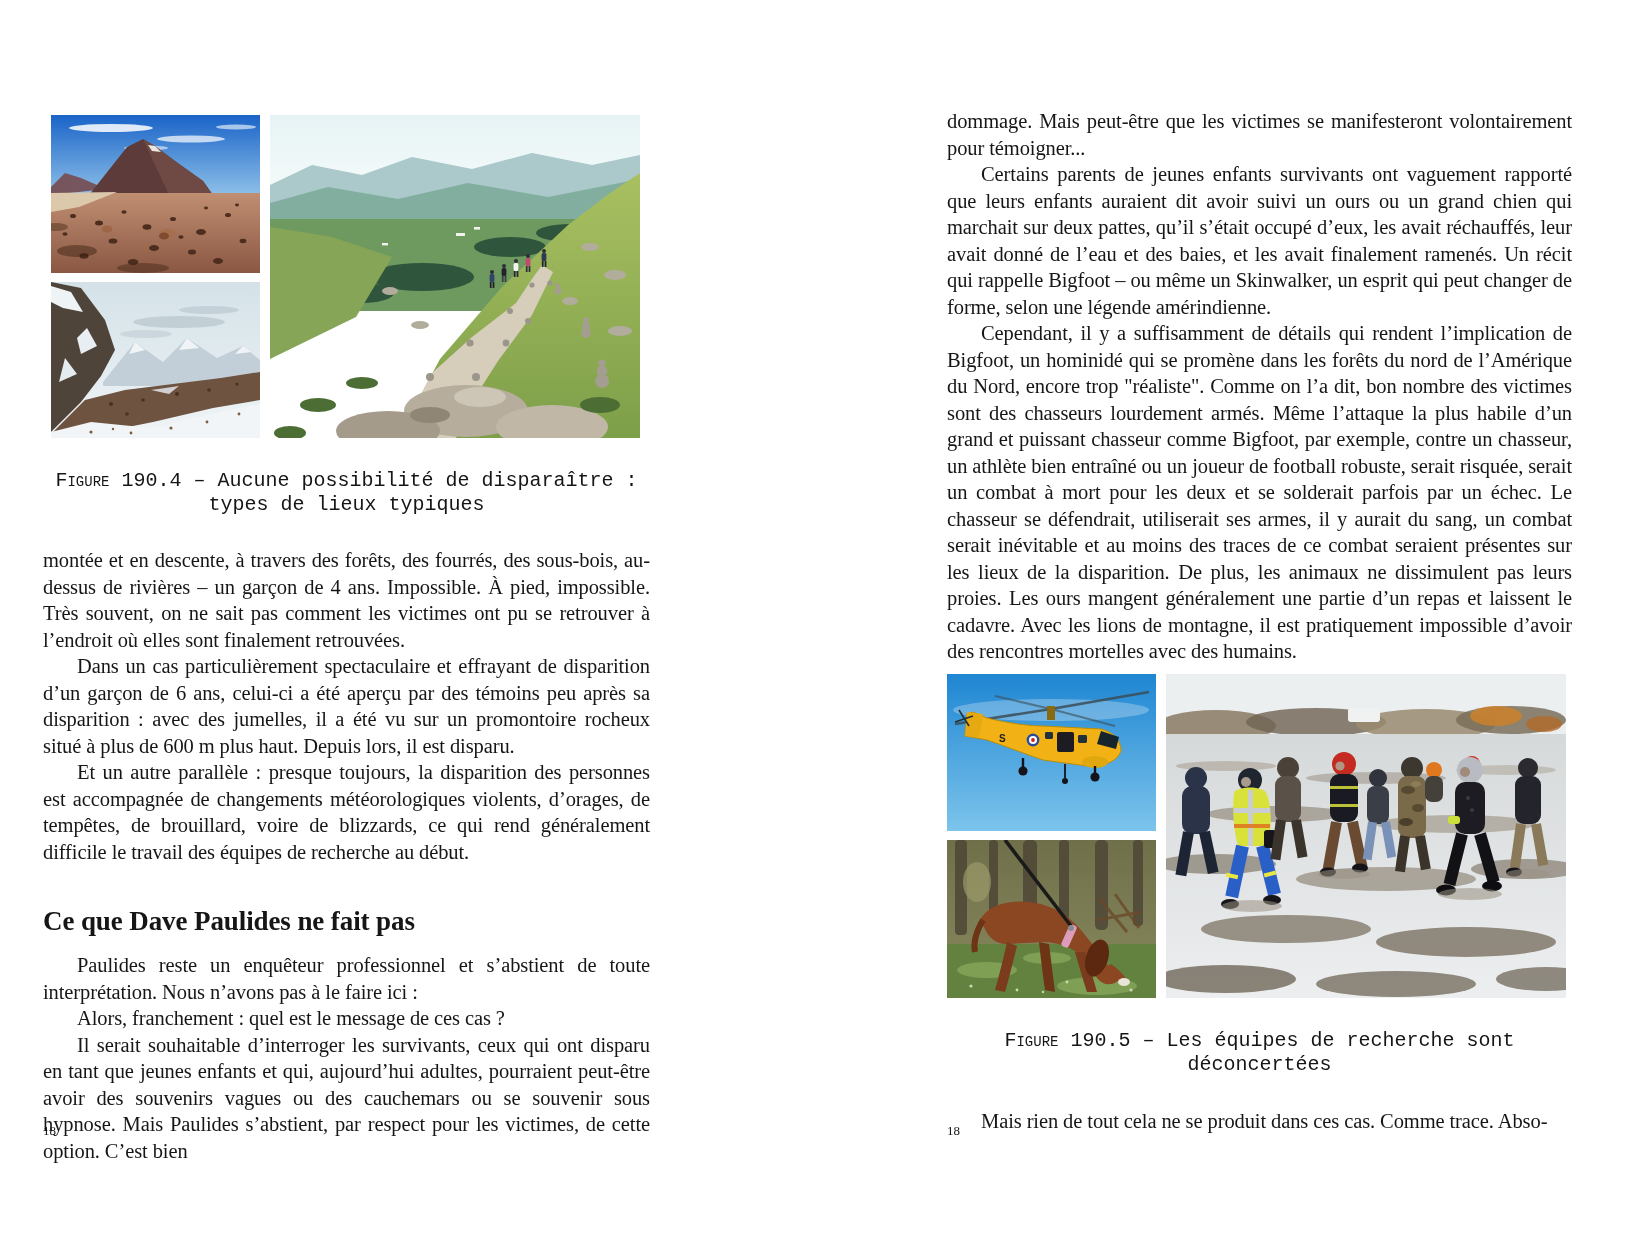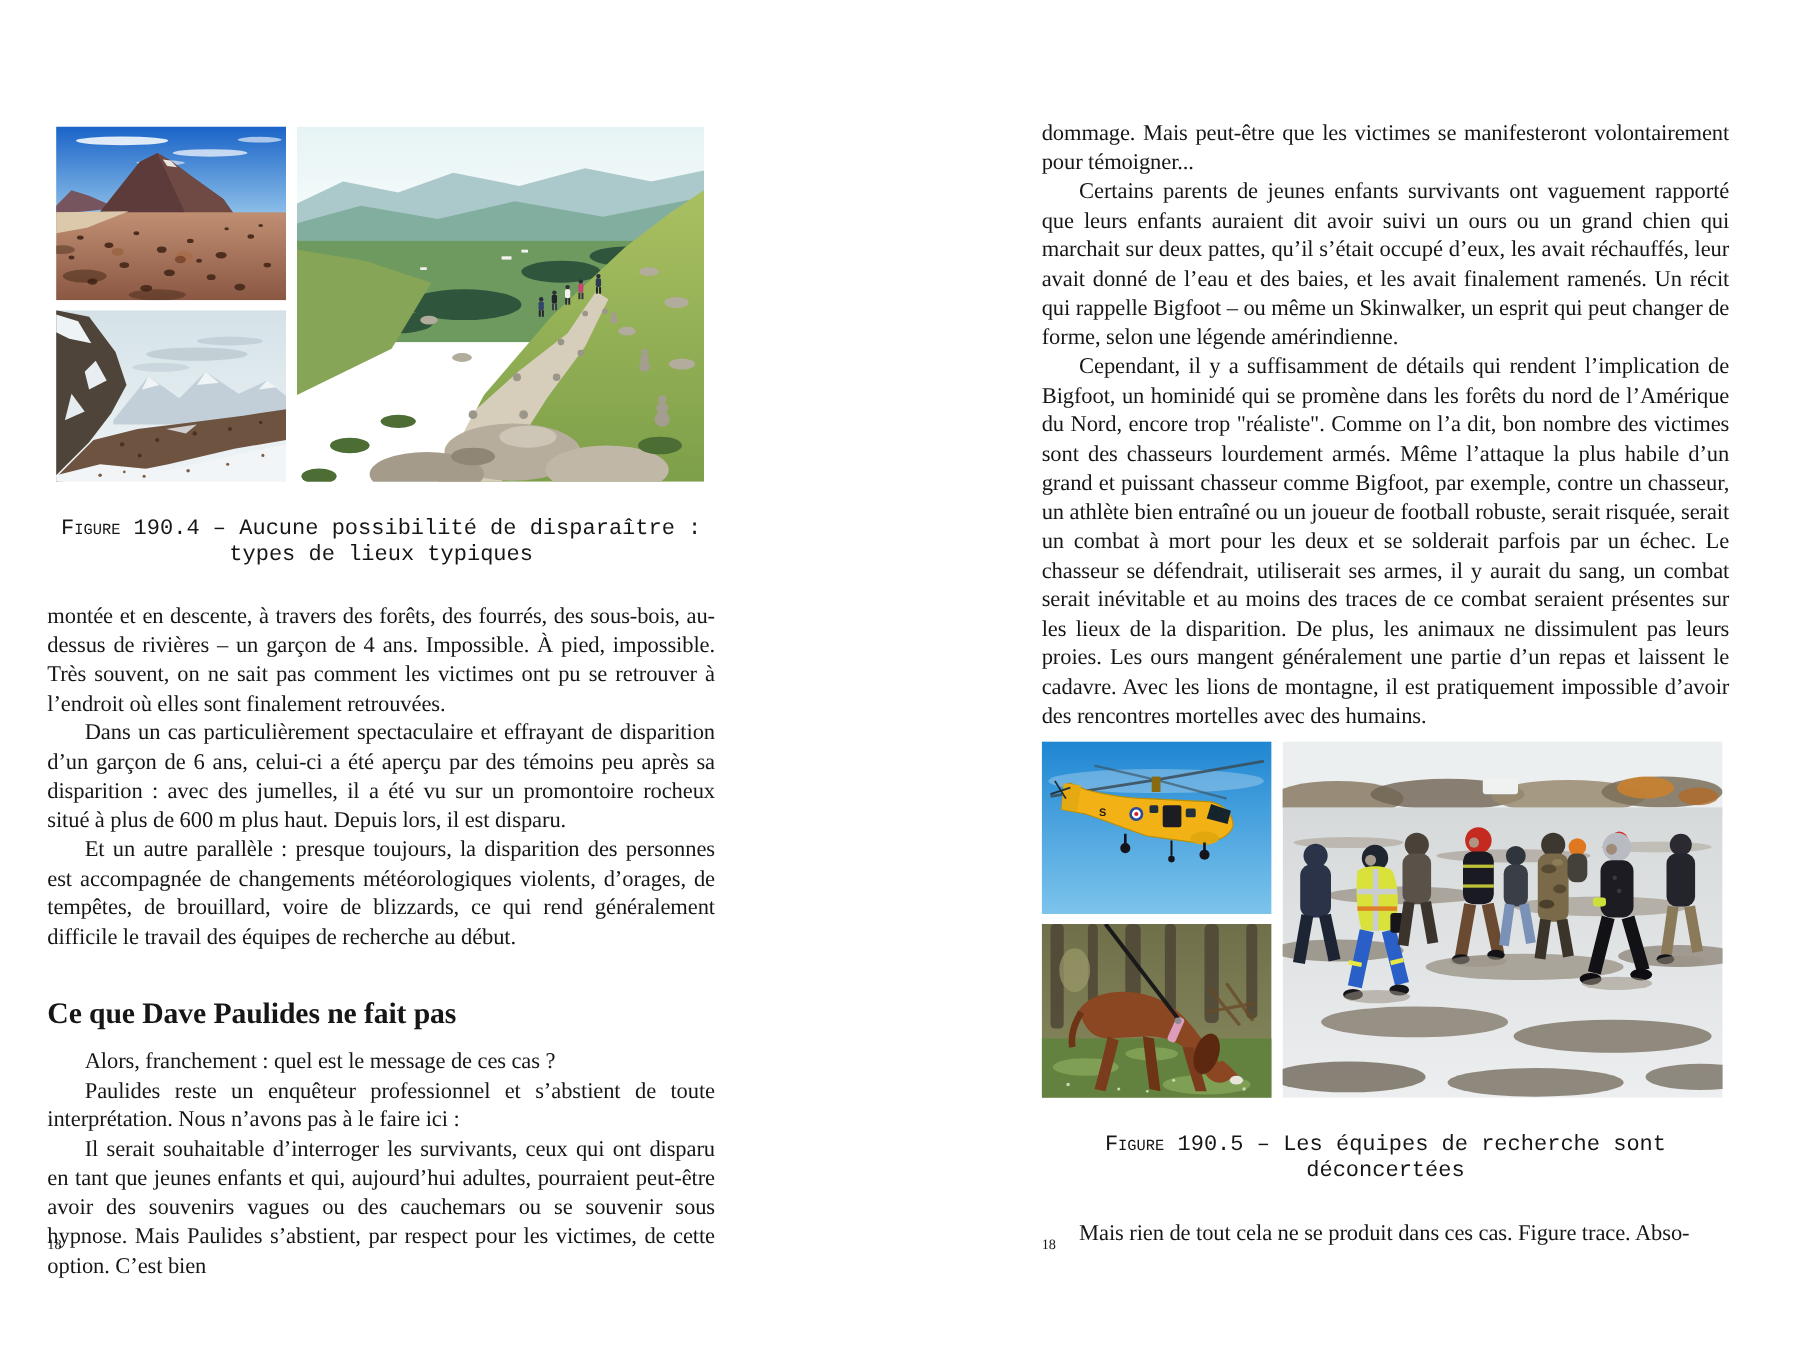--- a/index.html
+++ b/index.html
@@ -261,22 +261,22 @@
     <div class="caption">
       <span class="sc">Figure 190.4</span><span> – Aucune possibilité de disparaître : types de lieux typiques</span>
     </div>
 
     <p class="body p1-left">montée et en descente, à travers des forêts, des fourrés, des sous-bois, au-dessus de rivières – un garçon de 4 ans. Impossible. À pied, impossible. Très souvent, on ne sait pas comment les victimes ont pu se retrouver à l’endroit où elles sont finalement retrouvées.</p>
     <p class="body indent">Dans un cas particulièrement spectaculaire et effrayant de disparition d’un garçon de 6 ans, celui-ci a été aperçu par des témoins peu après sa disparition : avec des jumelles, il a été vu sur un promontoire rocheux situé à plus de 600 m plus haut. Depuis lors, il est disparu.</p>
     <p class="body indent">Et un autre parallèle : presque toujours, la disparition des personnes est accompagnée de changements météorologiques violents, d’orages, de tempêtes, de brouillard, voire de blizzards, ce qui rend généralement difficile le travail des équipes de recherche au début.</p>
 
     <h2 class="section">Ce que Dave Paulides ne fait pas</h2>
 
+    <p class="body indent">Paulides reste un enquêteur professionnel et s’abstient de toute interprétation. Nous n’avons pas à le faire ici :</p>
     <p class="body indent">Alors, franchement : quel est le message de ces cas ?</p>
-    <p class="body indent">Paulides reste un enquêteur professionnel et s’abstient de toute interprétation. Nous n’avons pas à le faire ici :</p>
     <p class="body indent">Il serait souhaitable d’interroger les survivants, ceux qui ont disparu en tant que jeunes enfants et qui, aujourd’hui adultes, pourraient peut-être avoir des souvenirs vagues ou des cauchemars ou se souvenir sous hypnose. Mais Paulides s’abstient, par respect pour les victimes, de cette option. C’est bien</p>
 
     <div class="pagenum">18</div>
   </section>
 
   <section class="page page-right">
 
     <p class="body p1-right">dommage. Mais peut-être que les victimes se manifesteront volontairement pour témoigner...</p>
     <p class="body indent">Certains parents de jeunes enfants survivants ont vaguement rapporté que leurs enfants auraient dit avoir suivi un ours ou un grand chien qui marchait sur deux pattes, qu’il s’était occupé d’eux, les avait réchauffés, leur avait donné de l’eau et des baies, et les avait finalement ramenés. Un récit qui rappelle Bigfoot – ou même un Skinwalker, un esprit qui peut changer de forme, selon une légende amérindienne.</p>
     <p class="body indent">Cependant, il y a suffisamment de détails qui rendent l’implication de Bigfoot, un hominidé qui se promène dans les forêts du nord de l’Amérique du Nord, encore trop "réaliste". Comme on l’a dit, bon nombre des victimes sont des chasseurs lourdement armés. Même l’attaque la plus habile d’un grand et puissant chasseur comme Bigfoot, par exemple, contre un chasseur, un athlète bien entraîné ou un joueur de football robuste, serait risquée, serait un combat à mort pour les deux et se solderait parfois par un échec. Le chasseur se défendrait, utiliserait ses armes, il y aurait du sang, un combat serait inévitable et au moins des traces de ce combat seraient présentes sur les lieux de la disparition. De plus, les animaux ne dissimulent pas leurs proies. Les ours mangent généralement une partie d’un repas et laissent le cadavre. Avec les lions de montagne, il est pratiquement impossible d’avoir des rencontres mortelles avec des humains.</p>
@@ -507,17 +507,17 @@
           <circle cx="184" cy="150" r="1.6"></circle>
             <circle cx="96" cy="152" r="1.2"></circle>
         </g>
       </svg>
     </figure>
 
     <div class="caption">
       <span class="sc">Figure 190.5</span><span> – Les équipes de recherche sont déconcertées</span>
     </div>
 
-    <p class="body indent closing">Mais rien de tout cela ne se produit dans ces cas. Figure trace. Abso-</p>
+    <p class="body indent closing">Mais rien de tout cela ne se produit dans ces cas. Comme trace. Abso-</p>
 
     <div class="pagenum">18</div>
   </section>
 </div>
 
 </body></html>

